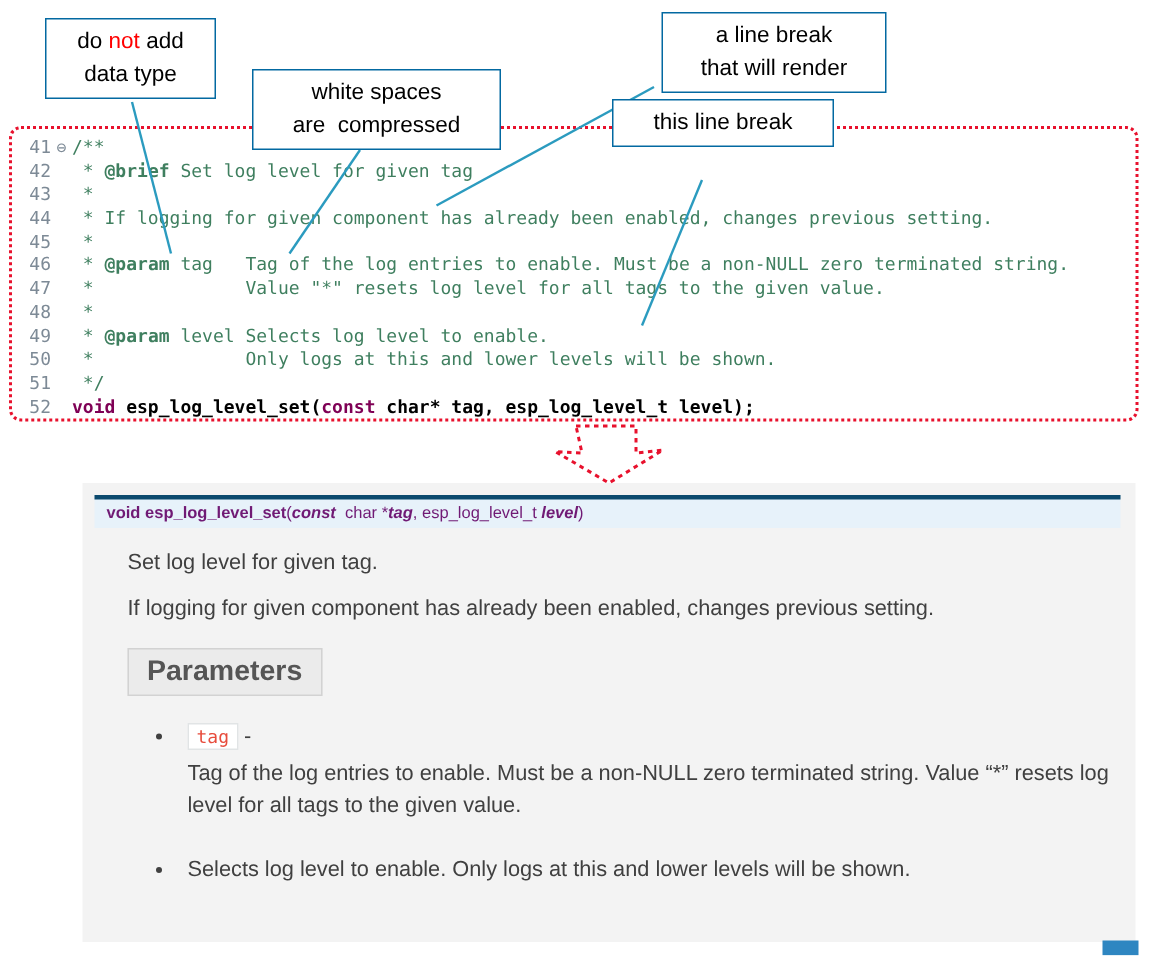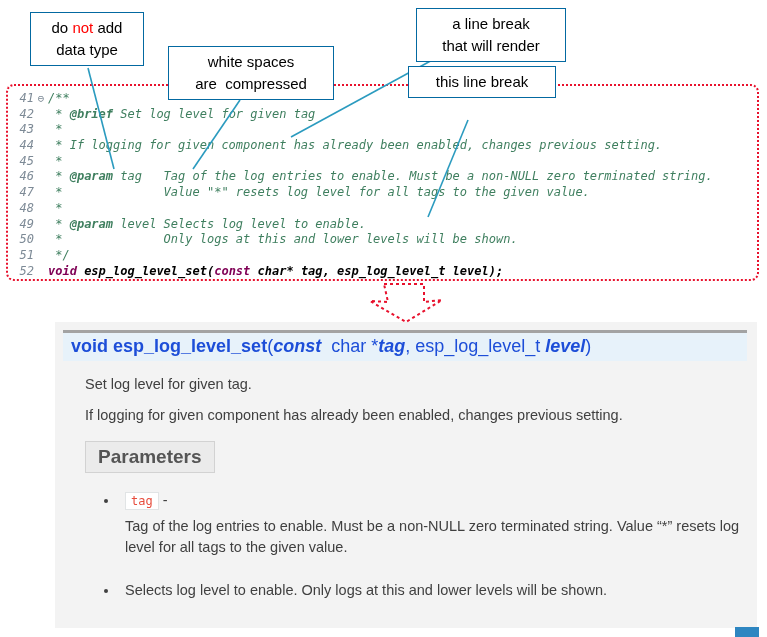--- a/index.html
+++ b/index.html
@@ -7,43 +7,43 @@
   body { width:767px; height:637px; font-family:"Liberation Sans", sans-serif; }
   .stage { position:relative; width:767px; height:637px; background:#fff; overflow:hidden; }
 
   
   .callout { position:absolute; background:#fff; border:1px solid #0369a1; text-align:center;
              font-size:15px; color:#000; padding:4px 6px; line-height:22px; z-index:5; }
   .callout div { white-space:pre; }
   .callout .red { color:#FF0000; }
   #callout-0 { left:30px;  top:12px; width:114px; }
   #callout-1 { left:168px; top:46px; width:166px; }
-  #callout-2 { left:416px; top:8px;  width:150px; }
+  #callout-2 { left:441px; top:8px;  width:150px; }
   #callout-3 { left:408px; top:66px; width:148px; }
 
   .overlay { position:absolute; left:0; top:0; z-index:4; pointer-events:none; }
 
   
   .code-panel { position:absolute; left:6px; top:84px; width:753px; height:197px;
                 border:2px dotted #E8112D; border-radius:8px; background:#fff; padding-top:5px; z-index:1; }
   .code-line { display:flex; height:15.7px; font-family:"DejaVu Sans Mono", monospace;
-               font-size:12px; line-height:15.7px;font-style:italic; }
+               font-size:12px; line-height:15.7px; }
   .lnum { width:26px; text-align:right; color:#7d8a96; flex:none; }
   .fold { width:14px; text-align:center; color:#7d8a96; flex:none; font-size:11px; }
   .code-text { white-space:pre; }
   .c-comment { color:#3F7F5F; }
   .c-tag { color:#3F7F5F; font-weight:bold; }
   .c-kw { color:#7F0055; font-weight:bold; }
   .c-plain { color:#000; font-weight:bold; }
 
   
   .doc-panel { position:absolute; left:55px; top:322px; width:702px; height:306px;
                background:#F3F3F3; padding:8px 10px 0 8px; z-index:1; }
-  .sig-bar { background:#E7F2FA; border-top:3px solid #a3a3a3; padding:3px 8px 4px;
-             font-size:18px; color:#1d4ed8; white-space:pre; }
+  .sig-bar { background:#E7F2FA; border-top:3px solid #0c4a6e; padding:3px 8px 4px;
+             font-size:11px; color:#701a75; white-space:pre; }
   .sig-kw, .sig-name { font-weight:bold; }
   .sig-const, .sig-param { font-weight:bold; font-style:italic; }
   .doc-para { margin:15px 0 0 22px; font-size:14.5px; color:#404040; }
   .params-label { display:inline-block; margin:18px 0 0 22px; background:#EBEBEB;
                   border:1px solid #D2D2D2; padding:4px 12px; font-weight:bold;
                   font-size:19px; color:#555; }
   .param-list { margin:16px 0 0 36px; padding-left:20px; list-style:disc; color:#404040; }
   .param-list li { margin-bottom:22px; font-size:14.5px; padding-left:6px; }
   .param-head { margin-bottom:2px; line-height:22px; }
   .literal { font-family:"DejaVu Sans Mono", monospace; font-size:12px; color:#E74C3C;

